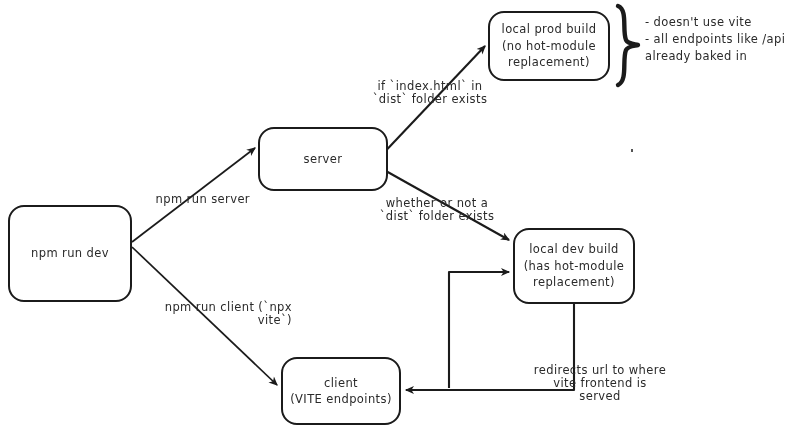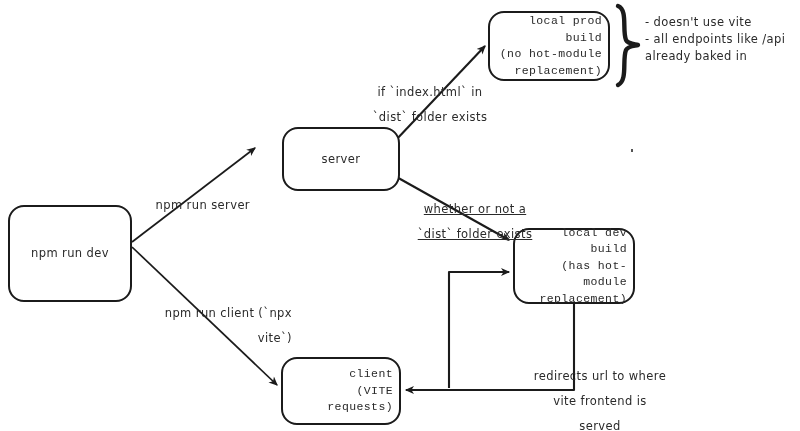--- a/index.html
+++ b/index.html
@@ -36,28 +36,27 @@
   .node-label {
     font-family: "DejaVu Sans", sans-serif;
     font-size: 11.5px;
     line-height: 16.5px;
     color: #2a2a2a;
     letter-spacing: 0.4px;
     white-space: pre-line;
     padding: 0 6px;
   }
   .node-label.left-align {
-    text-align: right;
-    font-family: Liberation Mono, monospace;
+    text-align: center;
   }
   .edge-label {
     position: absolute;
     font-family: "DejaVu Sans", sans-serif;
     font-size: 11.5px;
-    line-height: 25px;
+    line-height: 13px;
     color: #2a2a2a;
     letter-spacing: 0.4px;
     white-space: pre-line;
     text-align: center;
   }
   .annotation-text {
     position: absolute;
     font-family: "DejaVu Sans", sans-serif;
     font-size: 11.5px;
     line-height: 17px;
@@ -98,50 +97,50 @@
     <path d="M574,297 L574,390 L406,390" fill="none" stroke="#1b1b1b" stroke-width="2.1" stroke-linejoin="round" marker-end="url(#arrowhead)"></path>
 
     <path d="M618,6 C628,10 622,30 626,40 C628,44 634,44 638,45
              C634,46 628,46 626,50 C622,60 628,80 618,85" fill="none" stroke="#1b1b1b" stroke-width="4.4" stroke-linecap="round" stroke-linejoin="round"></path>
   </svg>
 
   <div class="node-box" style="left:8px; top:205px; width:124px; height:97px;">
     <span class="node-label">npm run dev</span>
   </div>
 
-  <div class="node-box" style="left:258px; top:127px; width:118px; height:64px;margin-left:24px;">
+  <div class="node-box" style="left:258px; top:127px; width:130px; height:64px;">
     <span class="node-label">server</span>
   </div>
 
   <div class="node-box" style="left:488px; top:11px; width:122px; height:70px;">
     <span class="node-label left-align">local prod build
 (no hot-module
 replacement)</span>
   </div>
 
   <div class="node-box" style="left:513px; top:228px; width:122px; height:76px;">
     <span class="node-label left-align">local dev build
 (has hot-module
 replacement)</span>
   </div>
 
   <div class="node-box" style="left:281px; top:357px; width:120px; height:68px;">
     <span class="node-label left-align">client
-(VITE requests)</span>
+(VITE endpoints)</span>
   </div>
 
   <div class="edge-label" style="left:140px; top:193px; width:110px;text-align:right;">npm run server</div>
 
   <div class="edge-label" style="left:136px; top:301px; width:156px;text-align:right;">npm run client (`npx
 vite`)</div>
 
   <div class="edge-label" style="left:355px; top:80px; width:150px;">if `index.html` in
 `dist` folder exists</div>
 
-  <div class="edge-label" style="left:404px; top:197px; width:142px;text-decoration:underline;">whether or not a
+  <div class="edge-label" style="left:366px; top:197px; width:142px;">whether or not a
 `dist` folder exists</div>
 
 
   <div class="edge-label" style="left:520px; top:364px; width:160px;">redirects url to where
 vite frontend is
 served</div>
 
   <div class="annotation-text" style="left:645px; top:14px; width:158px;">- doesn't use vite
 - all endpoints like /api
 already baked in</div>

